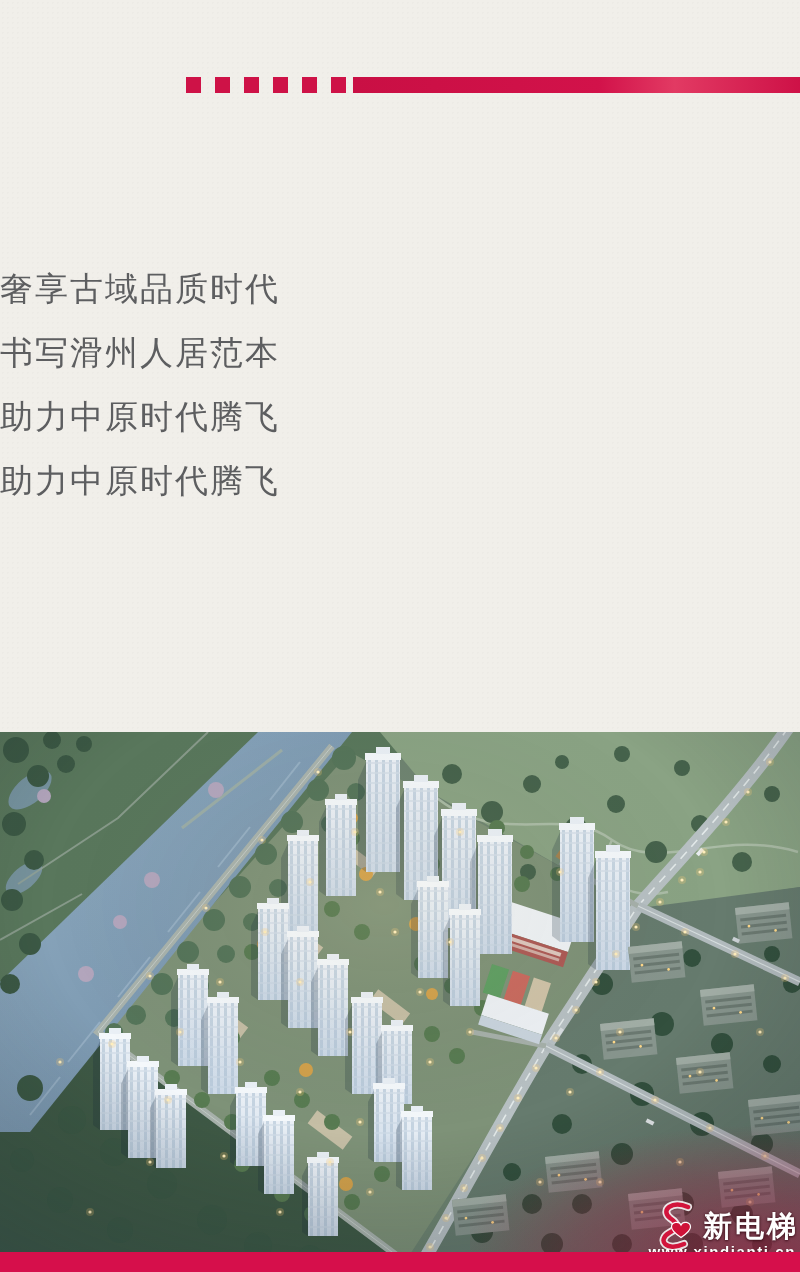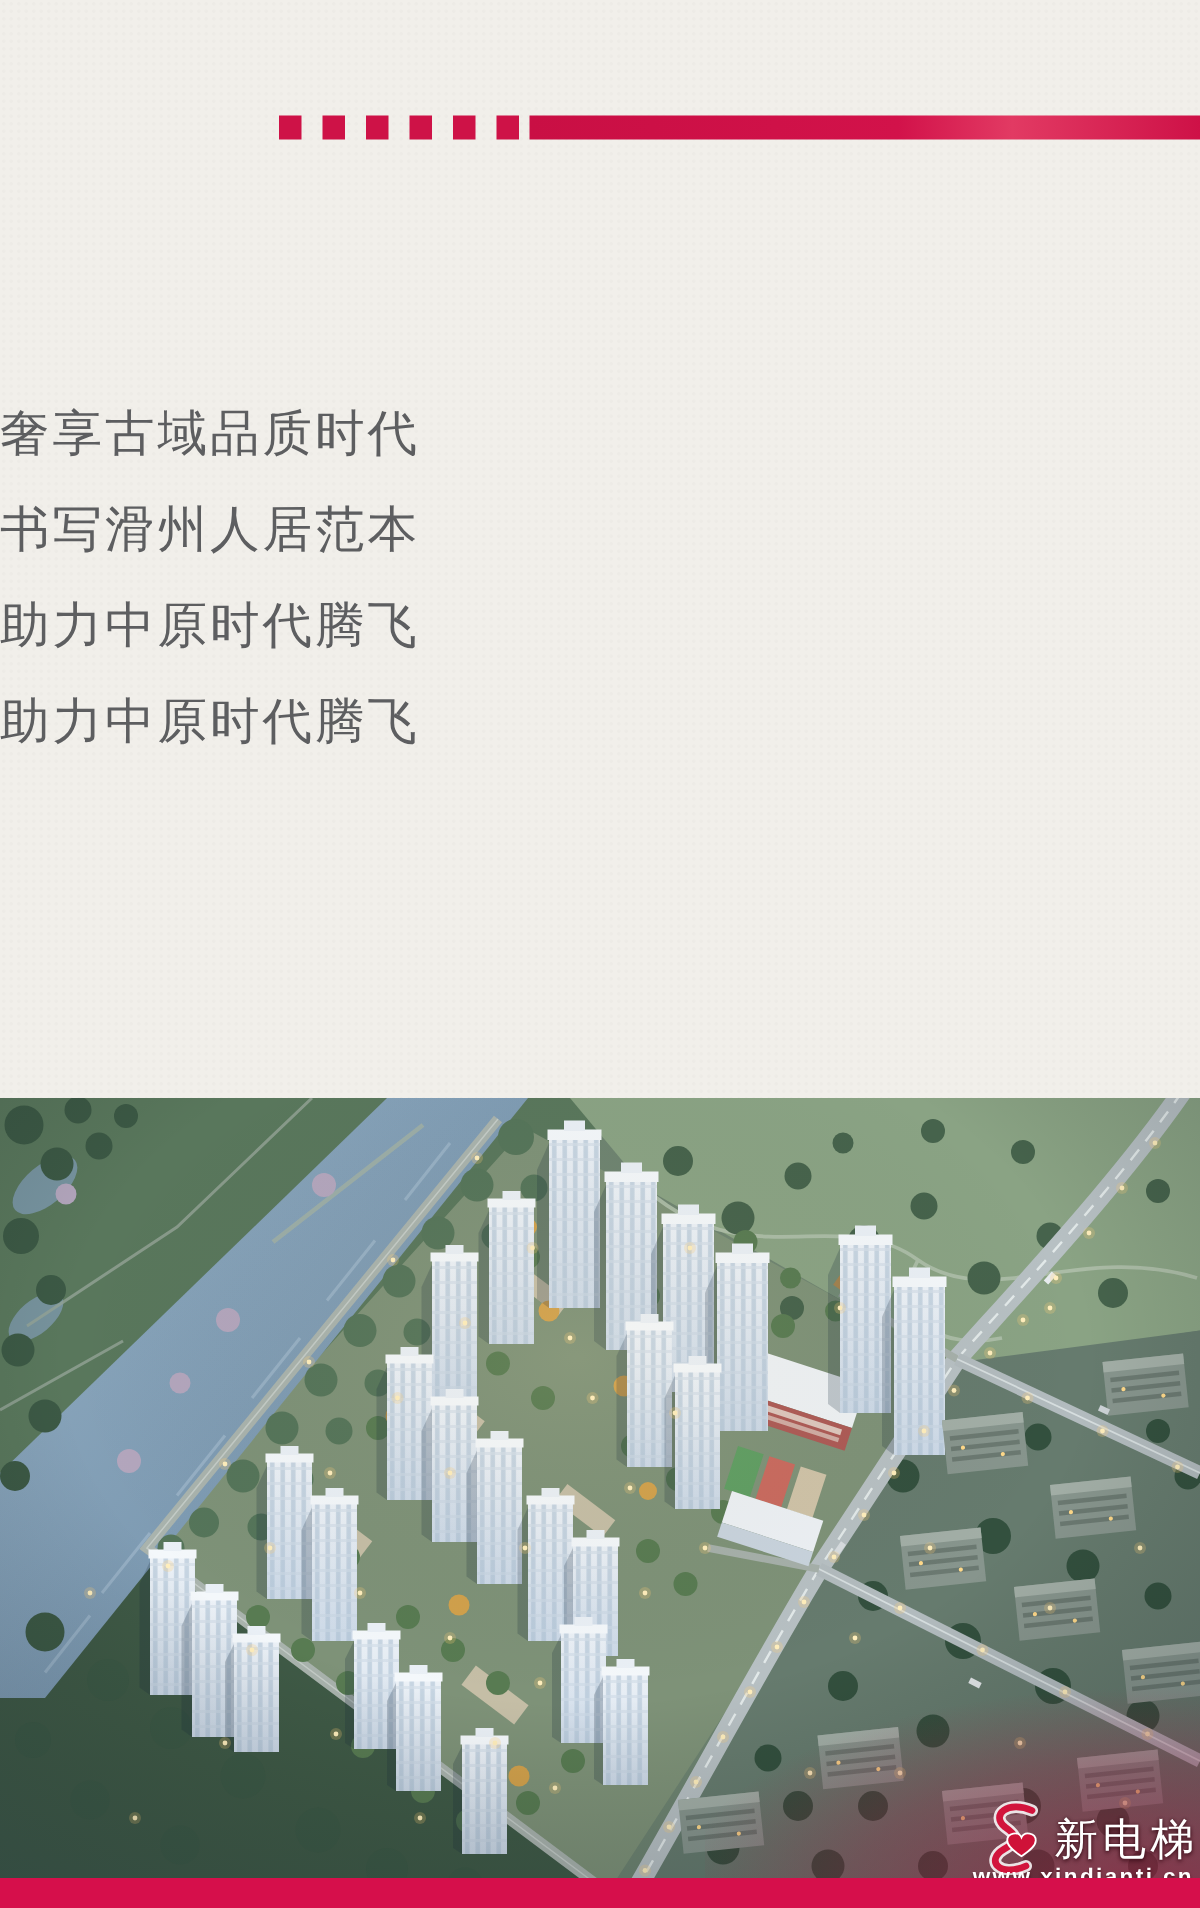--- a/index.html
+++ b/index.html
@@ -17,21 +17,21 @@
   .slogan{position:absolute;left:0;top:257px;width:800px;text-align:left;
           font-size:33px;line-height:64px;letter-spacing:2px;color:#5d5e60;font-weight:400;}
   .slogan p{margin:0;}
   
   .photo{position:absolute;left:0;top:732px;width:800px;height:540px;}
   .photo svg{position:absolute;left:0;top:0;width:800px;height:540px;display:block;}
   .wm-shade{position:absolute;right:0;bottom:0;width:330px;height:150px;pointer-events:none;
             background:radial-gradient(130% 125% at 88% 92%, rgba(178,14,58,.55) 0%, rgba(178,14,58,.25) 45%, rgba(178,14,58,0) 72%);}
   
   .wm-logo{position:absolute;left:654px;top:1200px;width:48px;height:50px;}
-  .wm-brand{position:absolute;left:703px;top:1207px;font-size:29px;font-weight:400;color:#ffffff;
+  .wm-brand{position:absolute;left:703px;top:1207px;font-size:29px;font-weight:700;color:#ffffff;
             letter-spacing:3px;text-shadow:0 1px 3px rgba(50,8,18,.8), 0 0 2px rgba(50,8,18,.6);}
   .wm-url{position:absolute;left:600px;top:1243px;width:196px;text-align:right;font-size:15px;font-weight:700;
           color:#ffffff;letter-spacing:1.6px;text-shadow:0 1px 2px rgba(60,10,20,.85);}
   .strip{position:absolute;left:0;top:1252px;width:800px;height:20px;background:#d60f4b;}
 </style>
 </head>
 <body>
 
 <div class="page">
 

